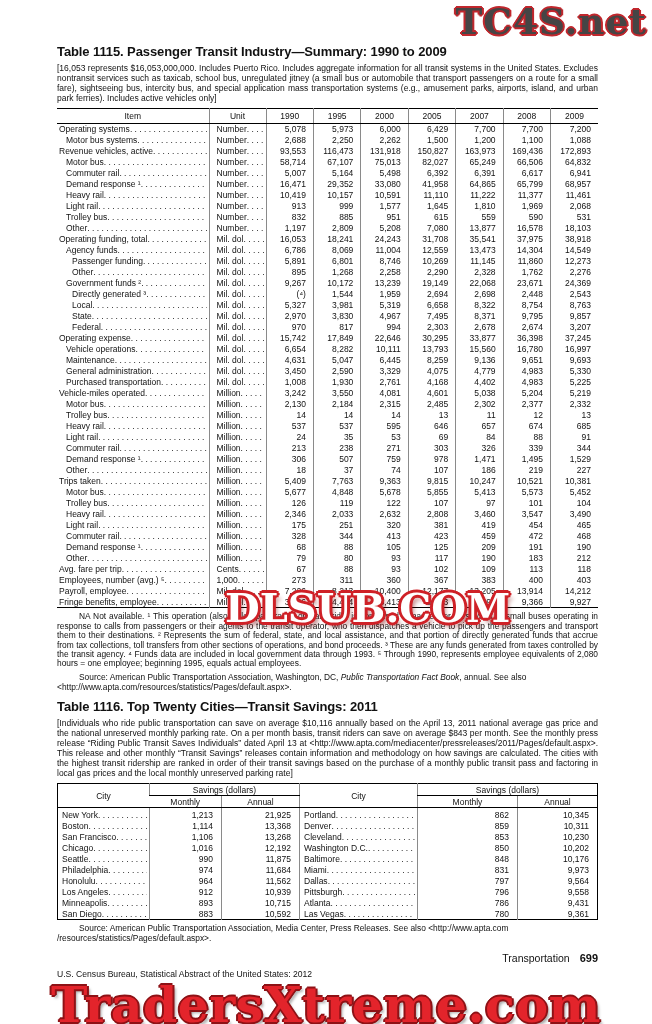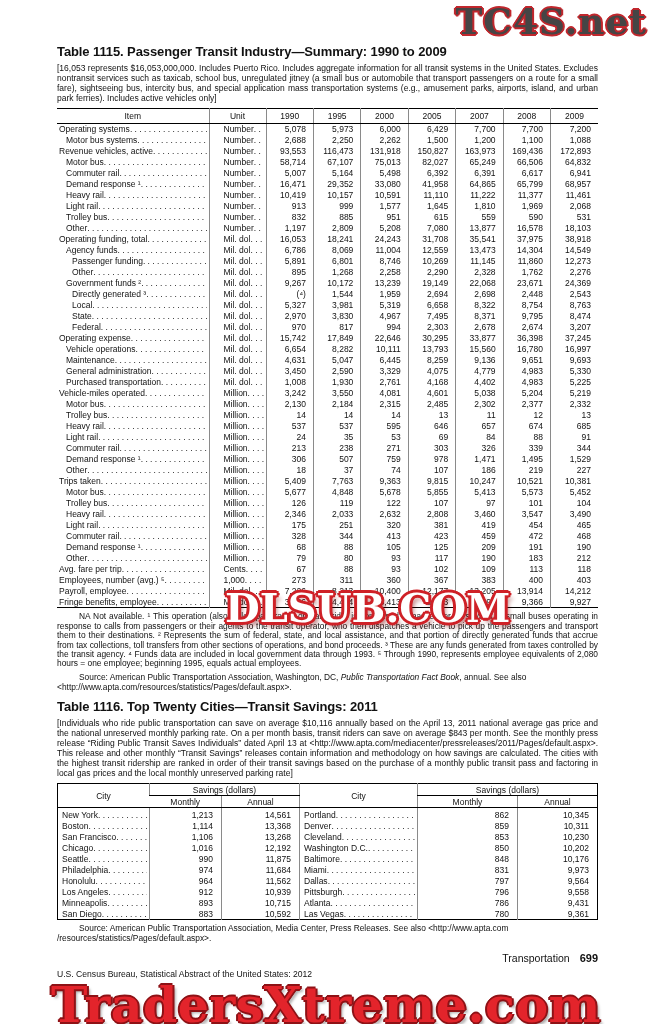--- a/index.html
+++ b/index.html
@@ -21,21 +21,21 @@
 
   table { border-collapse: collapse; width: 100%; table-layout: fixed; font-size: 8.5px; }
   .t1115 { border-top: 1.5px solid #000; border-bottom: 1.5px solid #000; }
   .t1115 th, .t1115 td { border-left: 1px solid #8a8a8a; }
   .t1115 th:first-child, .t1115 td:first-child { border-left: none; }
   .t1115 thead th { border-bottom: 1px solid #000; height: 15px; font-weight: normal; text-align: center; vertical-align: middle; }
   .t1115 td { height: 11px; line-height: 10px; padding: 0 2px; white-space: nowrap; overflow: hidden; vertical-align: middle; }
   td.num { text-align: right; padding-right: 7px; }
   td.item.ind1 { padding-left: 9px; }
   td.item.ind2 { padding-left: 15px; }
-  td.unit { padding-left: 14px; text-align: right; }
+  td.unit { padding-left: 7px; text-align: right; }
   .flex { display: flex; align-items: baseline; min-width: 0; }
   .flex > span:first-child { white-space: nowrap; }
   .dots { flex: 1 1 auto; min-width: 2px; overflow: hidden; white-space: nowrap; }
   .dots::after { content: " . . . . . . . . . . . . . . . . . . . . . . . . . . . . . . . . . . . . . . . . . . . . . . . ."; }
 
   .footnote { font-size: 8.4px; line-height: 1.13; text-align: justify; text-indent: 22px; margin-top: 4px; }
   .source { font-size: 8.4px; line-height: 1.15; text-indent: 22px; margin-top: 4px; margin-bottom: 4px; }
   .source i { font-style: italic; }
 
   .t1116 { border: 1.5px solid #000; margin-top: 5px; }
@@ -482,21 +482,21 @@
                 <span>Mil. dol</span>
                 <span class="dots"></span>
               </div>
             </td>
             <td class="num">2,970</td>
             <td class="num">3,830</td>
             <td class="num">4,967</td>
             <td class="num">7,495</td>
             <td class="num">8,371</td>
             <td class="num">9,795</td>
-            <td class="num">8,474</td>
+            <td class="num">9,857</td>
           </tr>
           <tr>
             <td class="item ind2">
               <div class="flex">
                 <span>Federal</span>
                 <span class="dots"></span>
               </div>
             </td>
             <td class="unit">
               <div class="flex">
@@ -1071,21 +1071,21 @@
       </thead>
       <tbody>
           <tr>
             <td class="city">
               <div class="flex">
                 <span>New York</span>
                 <span class="dots"></span>
               </div>
             </td>
             <td class="num">1,213</td>
-            <td class="num">14,561</td>
+            <td class="num">21,925</td>
             <td class="city">
               <div class="flex">
                 <span>Portland</span>
                 <span class="dots"></span>
               </div>
             </td>
             <td class="num">862</td>
             <td class="num">10,345</td>
           </tr>
           <tr>

